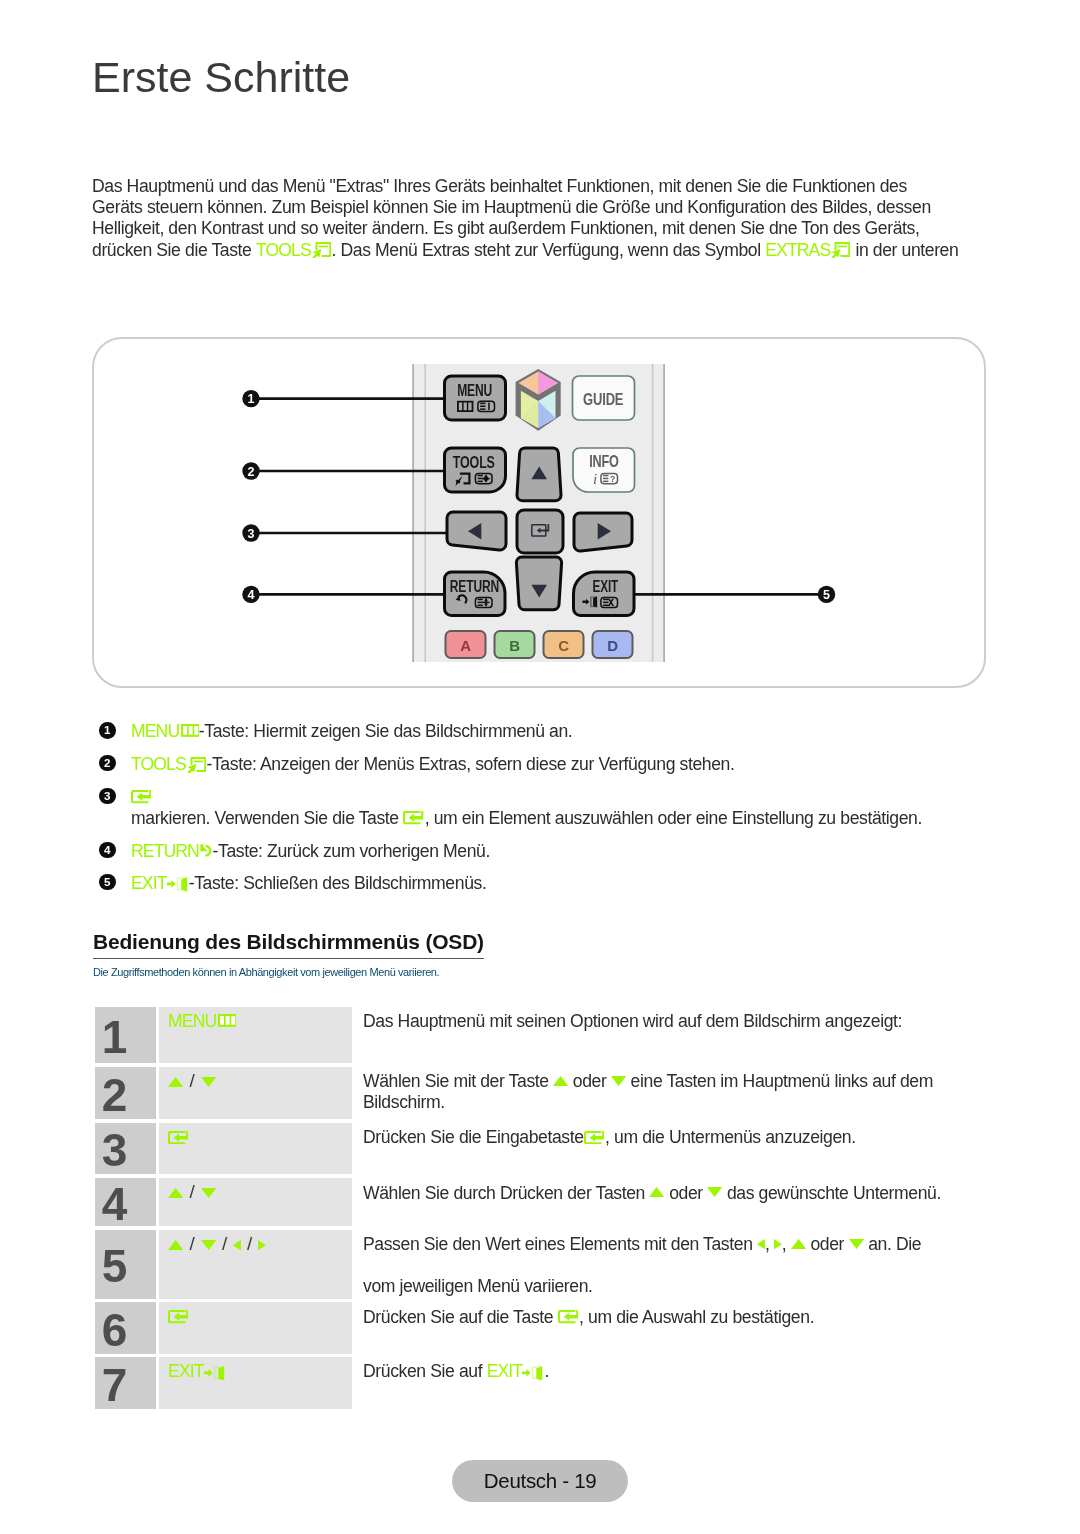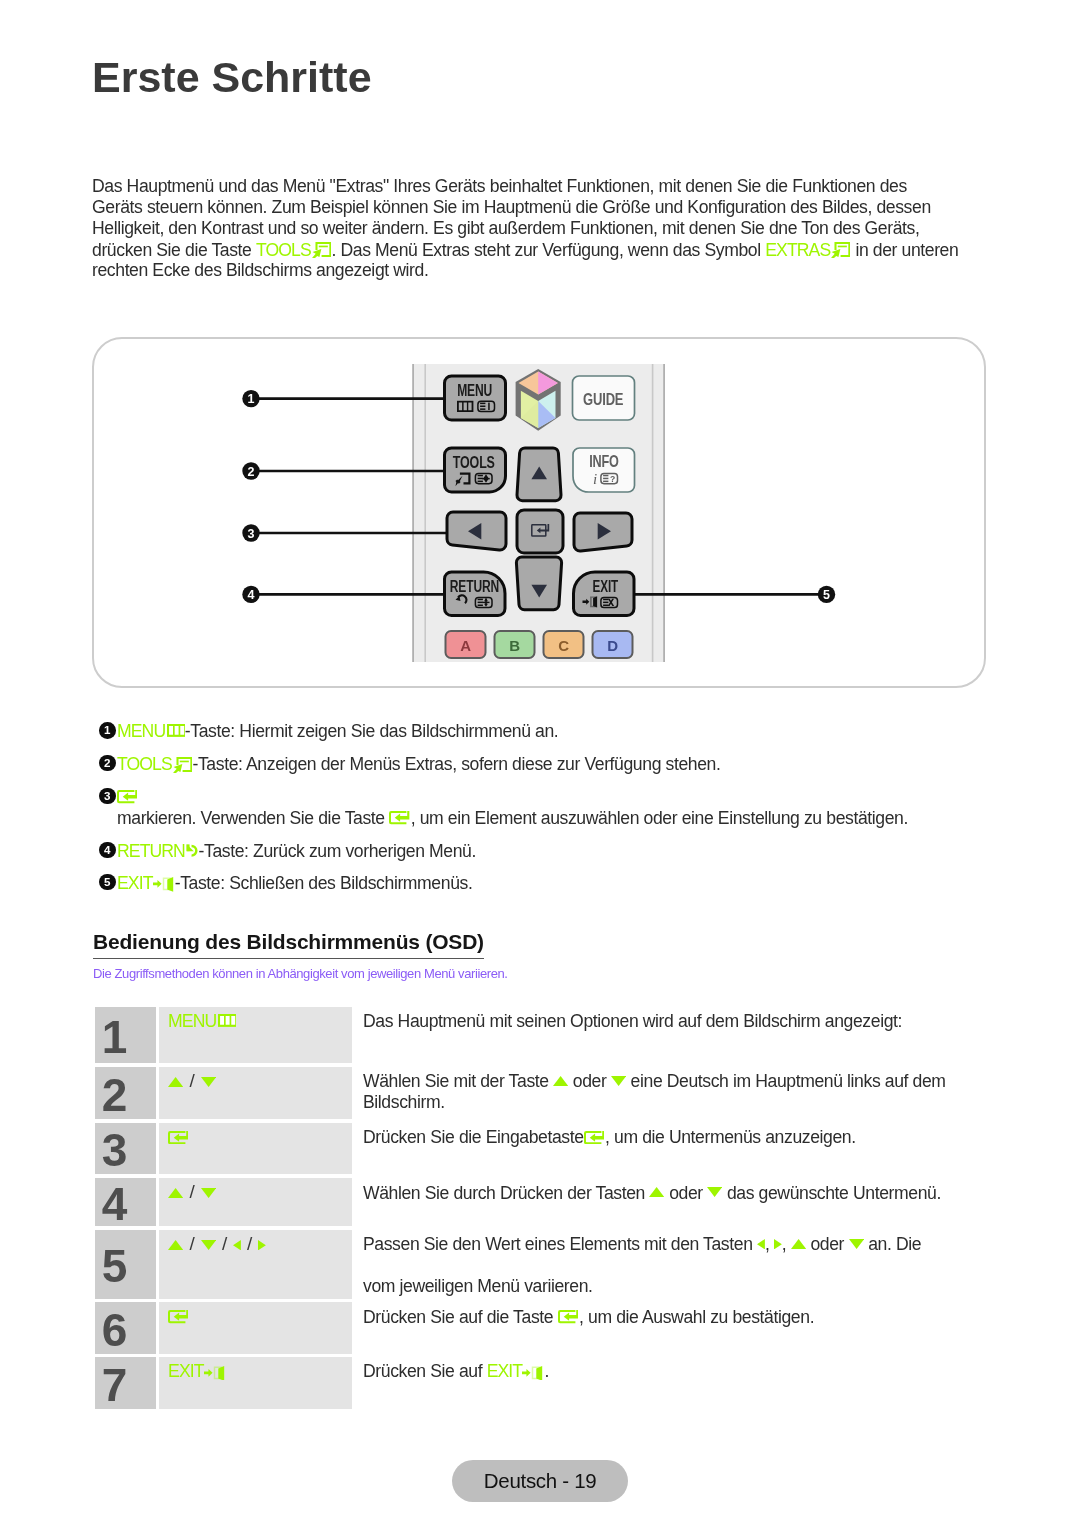--- a/index.html
+++ b/index.html
@@ -1,21 +1,21 @@
 <!DOCTYPE html>
 <html><head>
 <meta charset="utf-8">
 <style>
   html,body{margin:0;padding:0;}
   body{width:1080px;height:1534px;background:#ffffff;
        font-family:"Liberation Sans",sans-serif;color:#2d2d2d;}
   .page{position:relative;width:1080px;height:1534px;overflow:hidden;background:#fff;}
 
   
-  #page-title{position:absolute;left:92px;top:52px;font-size:43px;font-weight:700;
+  #page-title{position:absolute;left:92px;top:52px;font-size:43px;font-weight:400;
     letter-spacing:0px;color:#3a3a3a;margin:0;line-height:50px;}
   #section-bar{position:absolute;left:92px;top:121px;width:896px;height:33px;
     background:#4a4a4a;color:#fff;font-size:20px;font-weight:bold;
     display:flex;align-items:center;justify-content:center;letter-spacing:0.1px;}
 
   
   #intro{position:absolute;left:92px;top:176px;width:900px;font-size:17.6px;letter-spacing:-0.4px;
     line-height:20.85px;color:#2d2d2d;text-align:left;margin:0;}
   #intro .ln{white-space:nowrap;}
   .g{color:#9ef500;letter-spacing:-0.9px;}
@@ -27,28 +27,28 @@
     border:2px solid #cdcdcd;border-radius:30px;box-sizing:border-box;background:#fff;}
   #remote-svg{position:absolute;left:0;top:0;}
 
   
   #legend{position:absolute;left:99px;top:722px;width:900px;font-size:17.6px;
     letter-spacing:-0.4px;line-height:20.85px;}
   .lgrow{position:absolute;left:0;width:900px;}
   .lgnum{position:absolute;left:0;top:0;width:16.6px;height:16.6px;border-radius:50%;
     background:#0d0d0d;color:#fff;font-size:11.6px;font-weight:bold;letter-spacing:0;
     display:flex;align-items:center;justify-content:center;line-height:16.6px;}
-  .lgtx{position:absolute;left:18px;top:-1.2px;white-space:nowrap;}
+  .lgtx{position:absolute;left:32px;top:-1.2px;white-space:nowrap;}
 
   
   #osd-head{position:absolute;left:93px;top:930px;font-size:21px;font-weight:bold;
     letter-spacing:-0.2px;color:#161616;margin:0;line-height:24px;white-space:nowrap;text-align:right;}
   #osd-head span{border-bottom:1.7px solid #555;padding-bottom:5.4px;}
-  #osd-sub{position:absolute;left:93px;top:966px;font-size:13px;letter-spacing:-0.4px;
-    color:#8b5cf6;white-space:nowrap;}
+  #osd-sub{position:absolute;left:93px;top:966px;font-size:11px;letter-spacing:-0.4px;
+    color:#0c4a6e;white-space:nowrap;}
 
   
   #osd-table{position:absolute;left:0;top:0;width:1080px;height:1534px;pointer-events:none;}
   .tnum{position:absolute;left:95.2px;width:60.4px;background:#cdcdcd;color:#4e4e4e;
     font-size:46px;font-weight:bold;letter-spacing:0;line-height:1;
     display:flex;align-items:center;justify-content:flex-start;padding-left:6.5px;padding-top:4px;
     box-sizing:border-box;}
   .tnum::after{content:"";display:block;}
   .tkey{position:absolute;left:158.9px;width:193.2px;background:#e4e4e4;}
   .tkin{position:absolute;left:168.1px;white-space:nowrap;font-size:17.6px;letter-spacing:-0.4px;}
@@ -73,21 +73,20 @@
     <div class="ln">Helligkeit, den Kontrast und so weiter ändern. Es gibt außerdem Funktionen, mit denen Sie dne Ton des Geräts,</div>
     <div class="ln"><span>drücken Sie die Taste </span><span class="g">TOOLS</span><span class="ico" style="top: 3.2px; margin-left: 0.8px; margin-right: 0.5px;"><svg width="19.404" height="16.5" viewBox="0 0 23.5 20">
             <path fill="#9ef500" d="M4.2 0H23.5v18.3H11.6v-2.5H21.0V2.5H6.7v7.3H4.2z"></path>
             <path fill="#9ef500" d="M8.2 4.4h11.0v2.0H8.2z"></path>
             <path fill="#9ef500" d="M11.3 8.5L0.7 12.2 4.5 14.3 0.2 19.0 2.4 20.6 6.3 16.9 9.0 18.3z"></path>
           </svg></span><span>. Das Menü Extras steht zur Verfügung, wenn das Symbol </span><span class="g">EXTRAS</span><span class="ico" style="top: 3.2px; margin-left: 0.8px; margin-right: 0.5px;"><svg width="19.404" height="16.5" viewBox="0 0 23.5 20">
             <path fill="#9ef500" d="M4.2 0H23.5v18.3H11.6v-2.5H21.0V2.5H6.7v7.3H4.2z"></path>
             <path fill="#9ef500" d="M8.2 4.4h11.0v2.0H8.2z"></path>
             <path fill="#9ef500" d="M11.3 8.5L0.7 12.2 4.5 14.3 0.2 19.0 2.4 20.6 6.3 16.9 9.0 18.3z"></path>
           </svg></span><span> in der unteren</span></div>
-    <div class="ln">rechten Ecke des Bildschirms angezeigt wird.</div>
   </div>
 
   <div id="figure"></div>
   <svg id="remote-svg" width="1080" height="1534" viewBox="0 0 1080 1534">
 
     <g>
       <rect x="413" y="364" width="251" height="298" fill="#ececec"></rect>
       <rect x="412.2" y="364" width="1.8" height="298" fill="#b0b0b0"></rect>
       <rect x="424.4" y="364" width="1.6" height="298" fill="#c8c8c8"></rect>
       <rect x="651.8" y="364" width="1.6" height="298" fill="#c8c8c8"></rect>
@@ -290,21 +289,21 @@
             <path fill="#9ef500" d="M7.6 0L15.2 10H0z"></path>
           </svg></span><span class="sl">/</span><span class="ico" style="top: -1.4px; margin-left: 0px; margin-right: 0px;"><svg width="15.2" height="10" viewBox="0 0 15.2 10">
             <path fill="#9ef500" d="M7.6 10L0 0h15.2z"></path>
           </svg></span>
     </div>
     <div class="tdesc" style="top:1071.3px">
       <span>Wählen Sie mit der Taste </span><span class="ico" style="top: -1.4px; margin-left: 0px; margin-right: 0px;"><svg width="15.2" height="10" viewBox="0 0 15.2 10">
             <path fill="#9ef500" d="M7.6 0L15.2 10H0z"></path>
           </svg></span><span> oder </span><span class="ico" style="top: -1.4px; margin-left: 0px; margin-right: 0px;"><svg width="15.2" height="10" viewBox="0 0 15.2 10">
             <path fill="#9ef500" d="M7.6 10L0 0h15.2z"></path>
-          </svg></span><span> eine Deutsch im Hauptmenü links auf dem</span><br><span>Bildschirm.</span>
+          </svg></span><span> eine Tasten im Hauptmenü links auf dem</span><br><span>Bildschirm.</span>
     </div>
 
     <div class="tnum" style="top:1122.8px;height:51.1px">3</div>
     <div class="tkey" style="top:1122.8px;height:51.1px"></div>
     <div class="tkin" style="top:1127.4px">
       <span class="ico" style="top: 1px; margin-left: 0px; margin-right: 1.1px;"><svg width="20.349" height="13.3" viewBox="0 0 30.6 20">
             <path fill="#9ef500" d="M3.2 0h23.0v3.1H4.0a1.0 1.0 0 0 0-1.0 1.0v11.8a1.0 1.0 0 0 0 1.0 1.0h22.2V20H3.2A3.2 3.2 0 0 1 0 16.8V3.2A3.2 3.2 0 0 1 3.2 0z"></path>
             <path fill="#9ef500" d="M27.4 0h3.2v12.6H16.7v3.6L8.6 10.0l8.1-6.2v3.6h10.7z"></path>
           </svg></span>
     </div>

